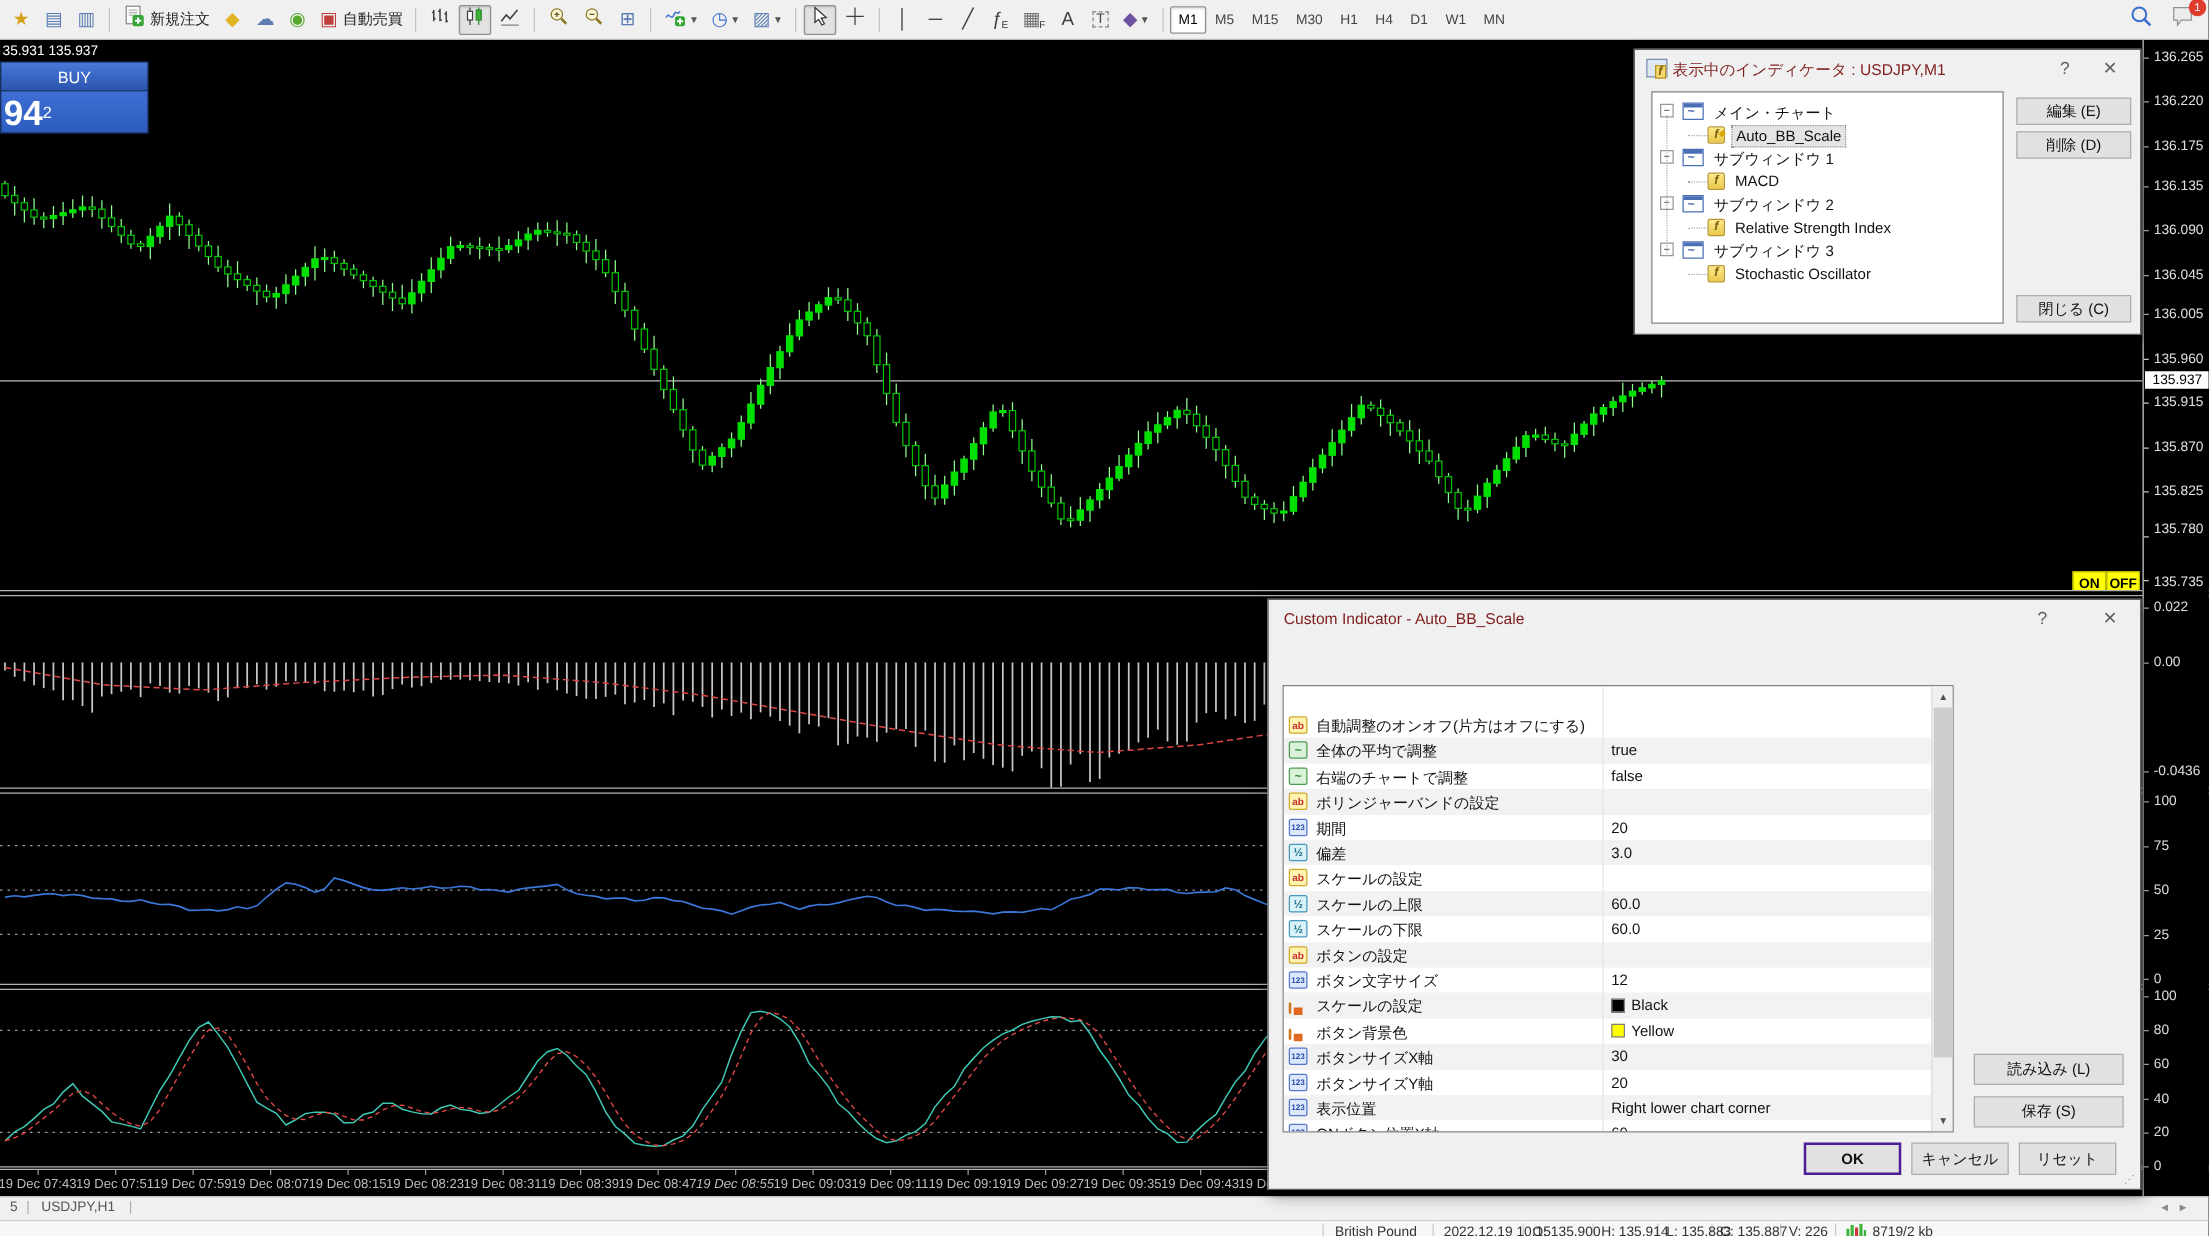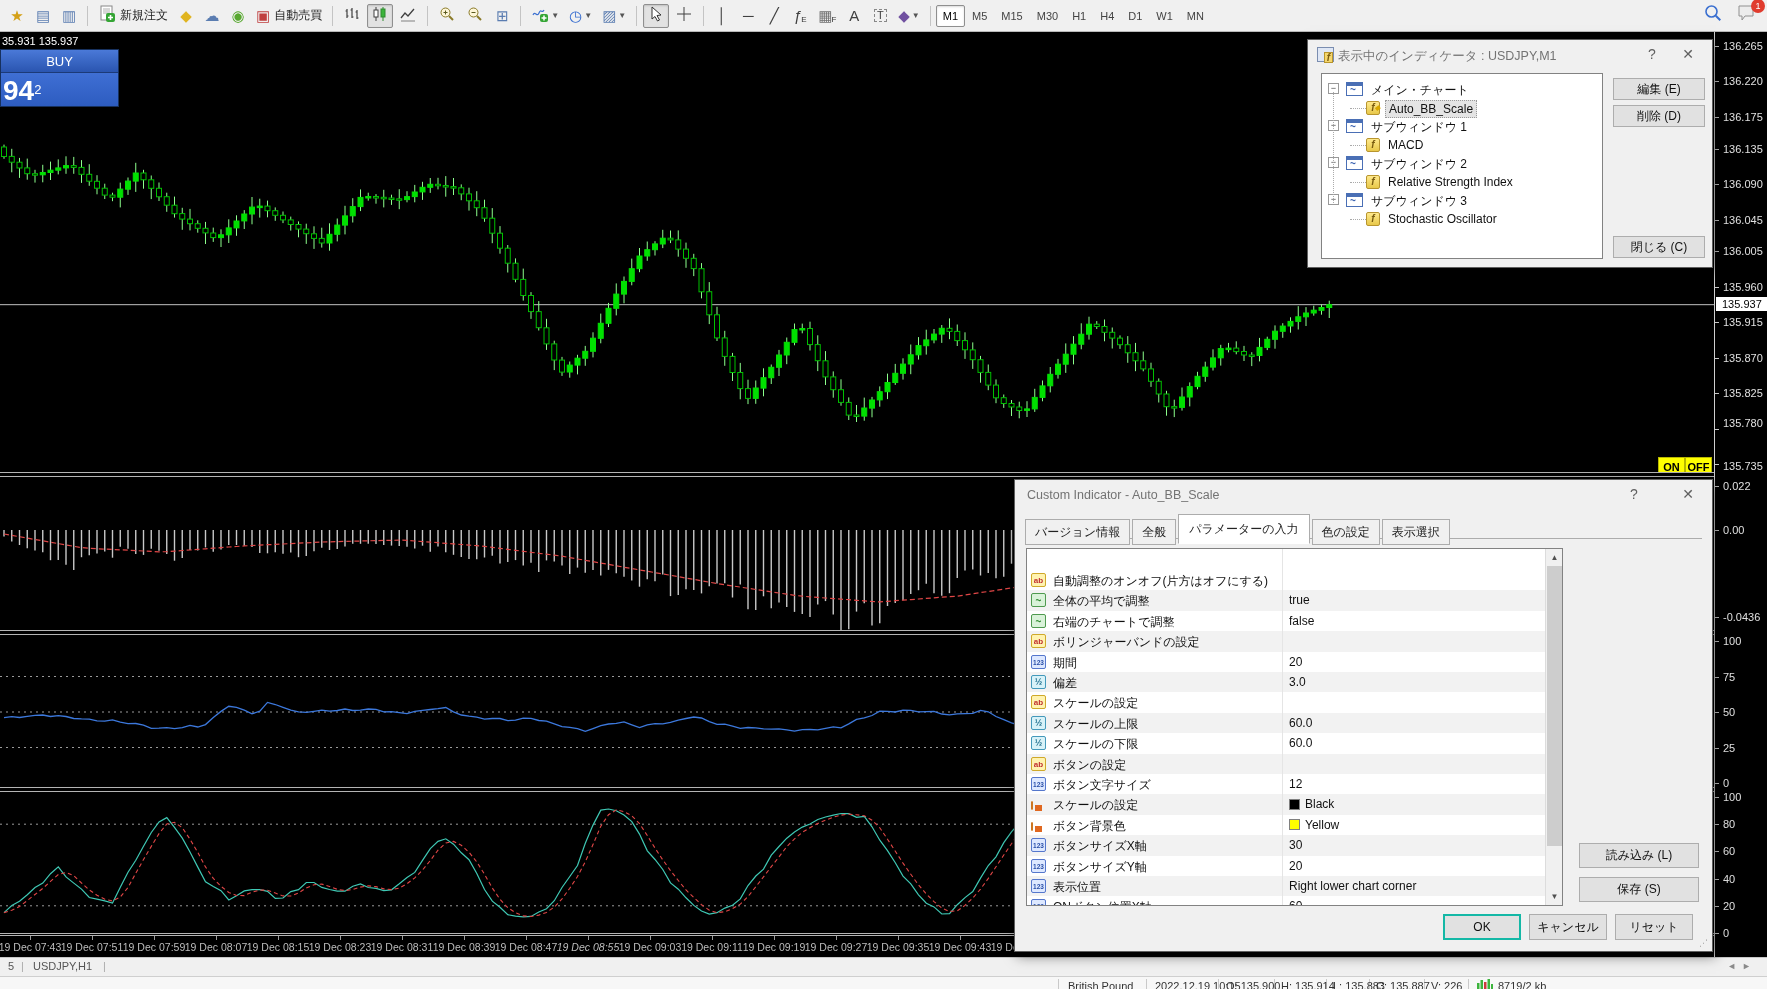--- a/index.html
+++ b/index.html
@@ -63,26 +63,26 @@
                 border-top:1px solid #cfcfcf; z-index:25; overflow:hidden; font-size:11px; color:#333; }
   .status-item { position:absolute; top:3px; white-space:nowrap; }
   .status-sep { position:absolute; top:2px; width:1px; height:14px; background:#c9c9c9; }
 
   
   .dlg { position:absolute; background:#f0f0f0; border:1px solid #5f5f5f;
          box-shadow:3px 4px 12px rgba(0,0,0,.5); font-size:12px; color:#111; }
   #ind-dialog { left:1307px; top:39px; width:406px; height:229px; z-index:40; }
   #param-dialog { left:1014px; top:479px; width:699px; height:473px; z-index:45; }
   .dlg-title { position:absolute; left:0; top:0; right:0; height:28px; }
-  .dlg-title-text { position:absolute; left:30px; top:8px; font-size:12.5px; color:#737373; white-space:nowrap; }
+  .dlg-title-text { position:absolute; left:30px; top:8px; font-size:12.5px; color:#7f1d1d; white-space:nowrap; }
   #param-dialog .dlg-title-text { left:12px; }
   .dlg-help, .dlg-x { position:absolute; top:6px; font-size:14px; color:#606060; cursor:pointer; width:20px; text-align:center; }
   .btn { position:absolute; background:#e1e1e1; border:1px solid #adadad; font-size:12px; color:#111;
          text-align:center; cursor:pointer; display:flex; align-items:center; justify-content:center; }
-  .btn.default { border:2px solid #14b8a6; }
+  .btn.default { border:2px solid #4c1d95;font-weight:bold; }
 
   
   #ind-title-icon { position:absolute; left:9px; top:7px; width:17px; height:15px;
                     background:#dfe7f5; border:1px solid #7a8db0; }
   #ind-title-icon::after { content:"f"; position:absolute; right:0px; bottom:-2px; font-style:italic; font-weight:bold;
                     font-size:10px; color:#7a5c10; background:#f5d76e; border:1px solid #b8952e; line-height:9px; padding:0 2px; }
   #ind-list { position:absolute; left:13px; top:33px; width:282px; height:186px; background:#fff;
               border:1px solid #828282; overflow:hidden; }
   .tree-row { position:absolute; left:0; width:100%; height:19px; display:flex; align-items:center; cursor:pointer; }
   .tree-expand { position:absolute; width:11px; height:11px; border:1px solid #999; background:#fff;
@@ -1022,21 +1022,20 @@
     <div class="btn" style="left:305px;top:65px;width:92px;height:22px">削除 (D)</div>
     <div class="btn" style="left:305px;top:196px;width:92px;height:22px">閉じる (C)</div>
   </div>
 
   <div id="param-dialog" class="dlg">
     <div class="dlg-title">
       <span class="dlg-title-text">Custom Indicator - Auto_BB_Scale</span>
       <span class="dlg-help" style="right:68px">?</span>
       <span class="dlg-x" style="right:14px">✕</span>
     </div>
-    <div id="param-tabs"><span class="ptab">バージョン情報</span><span class="ptab">全般</span><span class="ptab active">パラメーターの入力</span><span class="ptab">色の設定</span><span class="ptab">表示選択</span></div>
     <div id="param-table">
       <div id="pt-rows">
           <div class="pt-row" style="top: 21px;">
             <span class="pt-icon pi-string">ab</span>
             <span class="pt-lbl">自動調整のオンオフ(片方はオフにする)</span>
             <span class="pt-val"></span>
           </div>
           <div class="pt-row alt" style="top: 41.4px;">
             <span class="pt-icon pi-bool">~</span>
             <span class="pt-lbl">全体の平均で調整</span>

